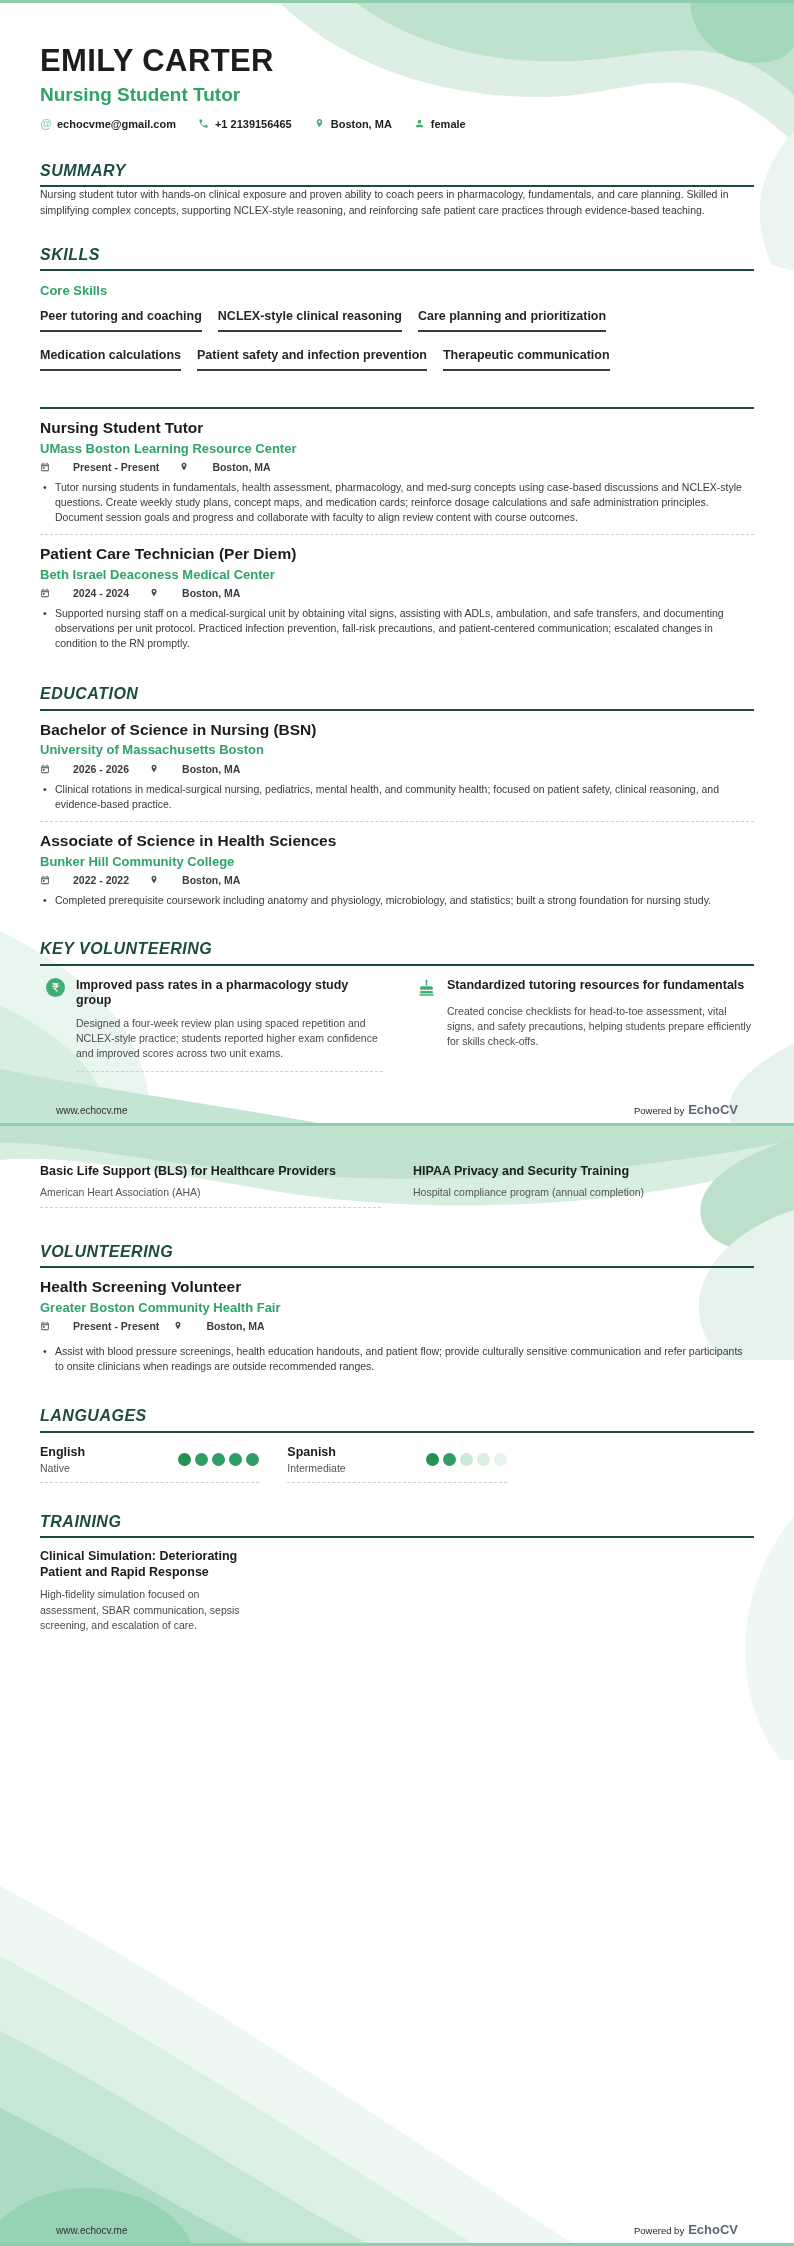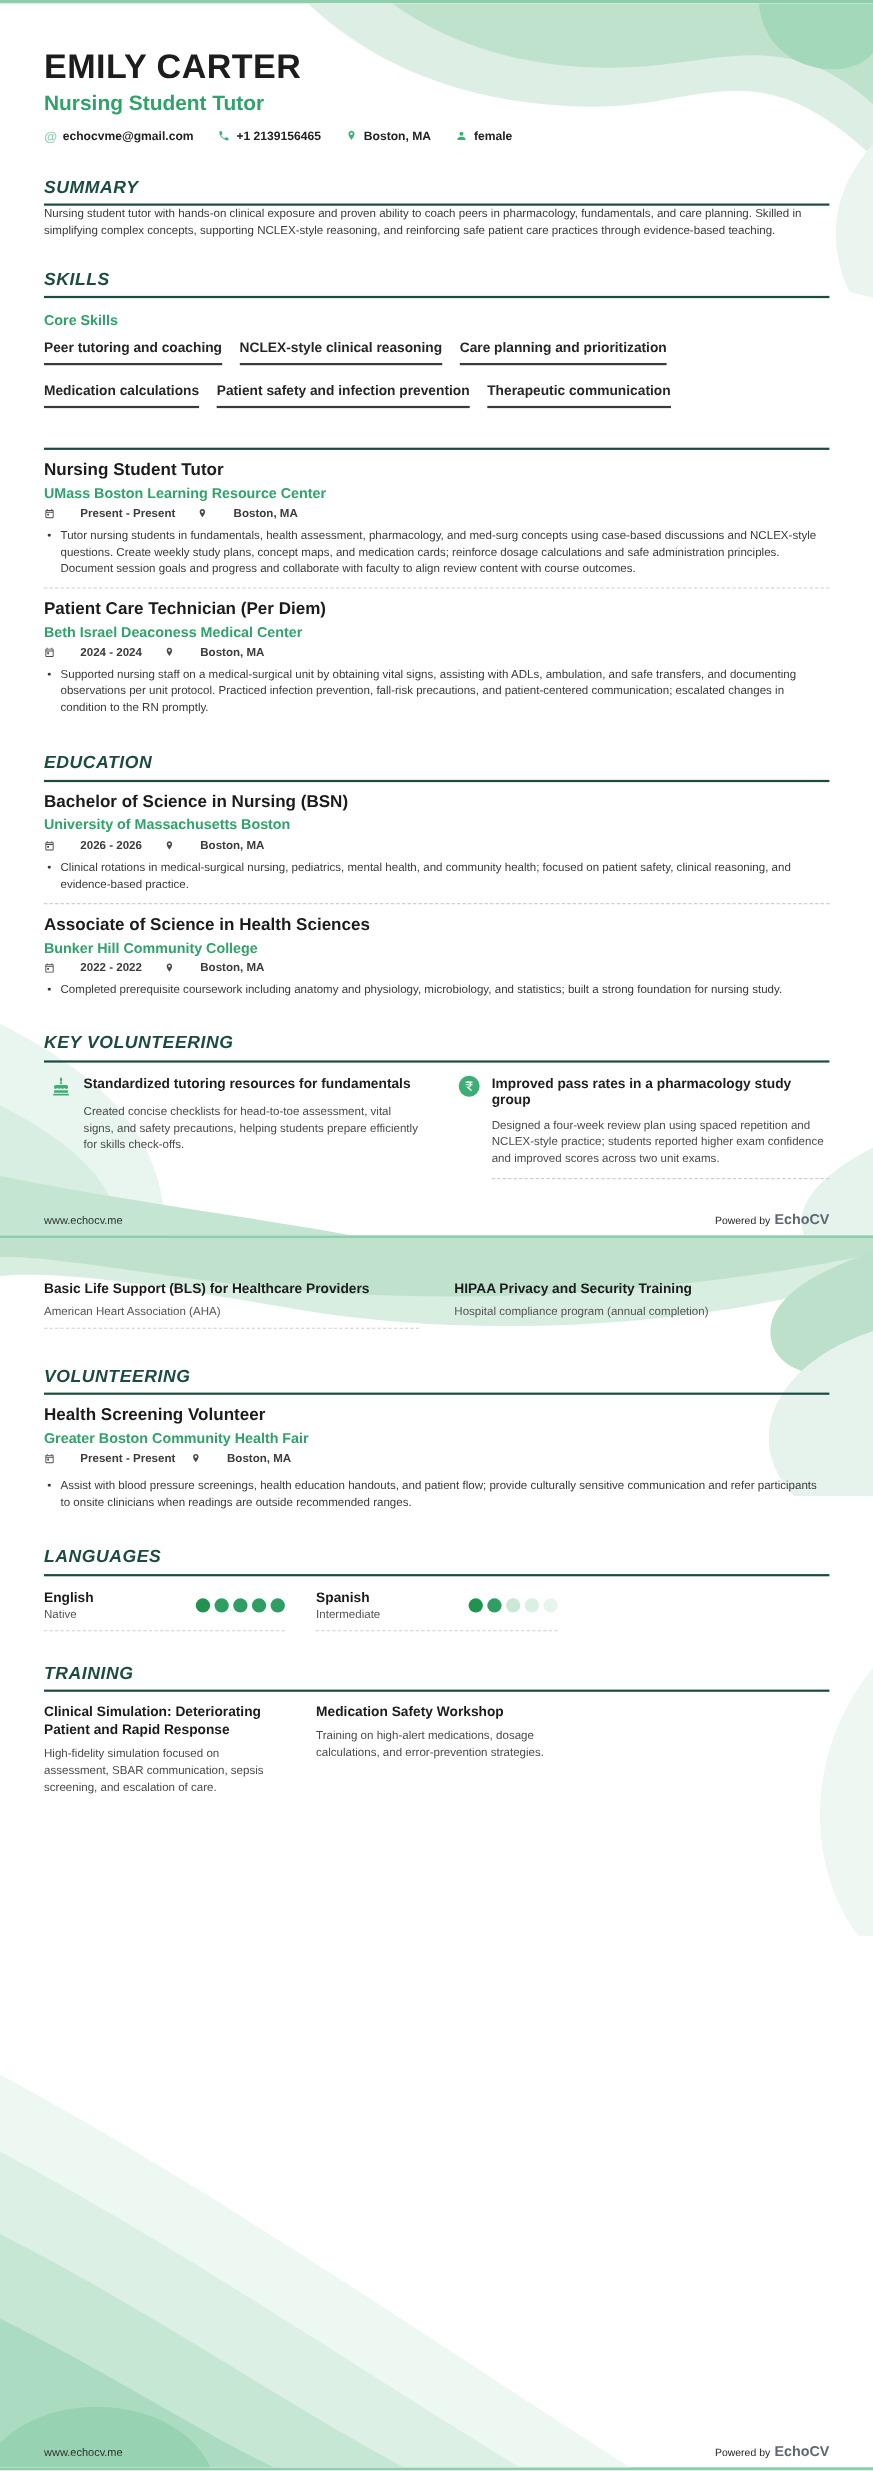--- a/index.html
+++ b/index.html
@@ -76,21 +76,21 @@
   .dot.on:first-child{background:#21924f;}
   .dot.off{background:#c9e9d6;}
   .dot.off:nth-child(4){background:#d9f0e2;}
   .dot.off:nth-child(5){background:#e7f6ed;}
 
   
   .train-title{font-size:12.5px;font-weight:700;color:#1c1c1c;line-height:1.3;}
   .train-desc{font-size:10.5px;line-height:1.45;color:#4a4a4a;margin-top:7px;}
 
   
-  .footer{position:absolute;left:0;right:0;bottom:5px;z-index:3;display:flex;justify-content:space-between;align-items:baseline;padding:0 40px;}
+  .footer{position:absolute;left:0;right:0;bottom:5px;z-index:3;display:flex;justify-content:space-between;align-items:baseline;padding:0 56px;}
   .f-site{font-size:10px;color:#2f2f2f;}
   .f-powered{font-size:9.5px;color:#1f1f1f;}
   .f-brand{font-size:13px;color:#5d6673;font-weight:600;margin-left:4px;}
 </style>
 </head>
 <body>
 
 <div class="page">
 
   <svg class="deco" viewBox="0 0 794 1123" aria-hidden="true">
@@ -276,47 +276,47 @@
       </div>
     </div>
 
     <div class="section sec-ach">
       <h2 class="sec-h">KEY VOLUNTEERING</h2>
       <hr class="sec-rule">
       <div class="two-col">
         <div class="ach-item">
           <div class="ach-head">
             <span class="ach-icon">
-              <svg width="19" height="19" viewBox="0 0 24 24" fill="#3fae76">
-                  <path d="M12 1.5c-.8 1-1.4 1.9-1.4 2.8 0 1 .6 1.9 1.4 1.9s1.4-.9 1.4-1.9c0-.9-.6-1.8-1.4-2.8z"></path>
-                  <rect x="11" y="6.5" width="2" height="3"></rect>
-                  <path d="M6 10.5h12c1.1 0 2 .9 2 2v1.6c-.6.6-1.3 1-2.1 1-.9 0-1.6-.5-2-1-.4.5-1.1 1-2 1s-1.6-.5-2-1c-.4.5-1.1 1-2 1s-1.6-.5-2-1c-.4.5-1.1 1-2 1-.8 0-1.5-.4-1.9-1v-1.6c0-1.1.9-2 2-2z"></path>
-                  <rect x="4" y="16.5" width="16" height="3" rx="0.5"></rect>
-                  <rect x="3" y="20.5" width="18" height="2" rx="0.5"></rect>
-                </svg>
-            </span>
-            <span class="ach-title">Standardized tutoring resources for fundamentals</span>
-          </div>
-          <div class="ach-desc">Created concise checklists for head-to-toe assessment, vital signs, and safety precautions, helping students prepare efficiently for skills check-offs.</div>
-        </div>
-        <div class="ach-item">
-          <div class="ach-head">
-            <span class="ach-icon">
               <span class="badge">
                 <svg width="11" height="11" viewBox="0 0 24 24" fill="none" stroke="#ffffff" stroke-width="2.4" stroke-linecap="round">
                     <path d="M6 4h12"></path>
                     <path d="M6 9h12"></path>
                     <path d="M9 4c4.5 0 6 2 6 5s-2.5 5-6 5l7 6"></path>
                   </svg>
               </span>
             </span>
             <span class="ach-title">Improved pass rates in a pharmacology study group</span>
           </div>
           <div class="ach-desc">Designed a four-week review plan using spaced repetition and NCLEX-style practice; students reported higher exam confidence and improved scores across two unit exams.</div>
           <hr class="ach-sep">
+        </div>
+        <div class="ach-item">
+          <div class="ach-head">
+            <span class="ach-icon">
+              <svg width="19" height="19" viewBox="0 0 24 24" fill="#3fae76">
+                  <path d="M12 1.5c-.8 1-1.4 1.9-1.4 2.8 0 1 .6 1.9 1.4 1.9s1.4-.9 1.4-1.9c0-.9-.6-1.8-1.4-2.8z"></path>
+                  <rect x="11" y="6.5" width="2" height="3"></rect>
+                  <path d="M6 10.5h12c1.1 0 2 .9 2 2v1.6c-.6.6-1.3 1-2.1 1-.9 0-1.6-.5-2-1-.4.5-1.1 1-2 1s-1.6-.5-2-1c-.4.5-1.1 1-2 1s-1.6-.5-2-1c-.4.5-1.1 1-2 1-.8 0-1.5-.4-1.9-1v-1.6c0-1.1.9-2 2-2z"></path>
+                  <rect x="4" y="16.5" width="16" height="3" rx="0.5"></rect>
+                  <rect x="3" y="20.5" width="18" height="2" rx="0.5"></rect>
+                </svg>
+            </span>
+            <span class="ach-title">Standardized tutoring resources for fundamentals</span>
+          </div>
+          <div class="ach-desc">Created concise checklists for head-to-toe assessment, vital signs, and safety precautions, helping students prepare efficiently for skills check-offs.</div>
         </div>
       </div>
     </div>
 
   </div>
 
   <div class="footer">
     <span class="f-site">www.echocv.me</span>
     <span>
       <span class="f-powered">Powered by</span><span class="f-brand">EchoCV</span>
@@ -418,24 +418,20 @@
     </div>
 
     <div class="section sec-train">
       <h2 class="sec-h">TRAINING</h2>
       <hr class="sec-rule">
       <div class="three-col" style="margin-top:10px;">
         <div>
           <div class="train-title">Clinical Simulation: Deteriorating Patient and Rapid Response</div>
           <div class="train-desc">High-fidelity simulation focused on assessment, SBAR communication, sepsis screening, and escalation of care.</div>
         </div>
-        <div>
-          <div class="train-title">Medication Safety Workshop</div>
-          <div class="train-desc">Training on high-alert medications, dosage calculations, and error-prevention strategies.</div>
-        </div>
         <div></div>
       </div>
     </div>
   </div>
 
   <div class="footer">
     <span class="f-site">www.echocv.me</span>
     <span>
       <span class="f-powered">Powered by</span><span class="f-brand">EchoCV</span>
     </span>

